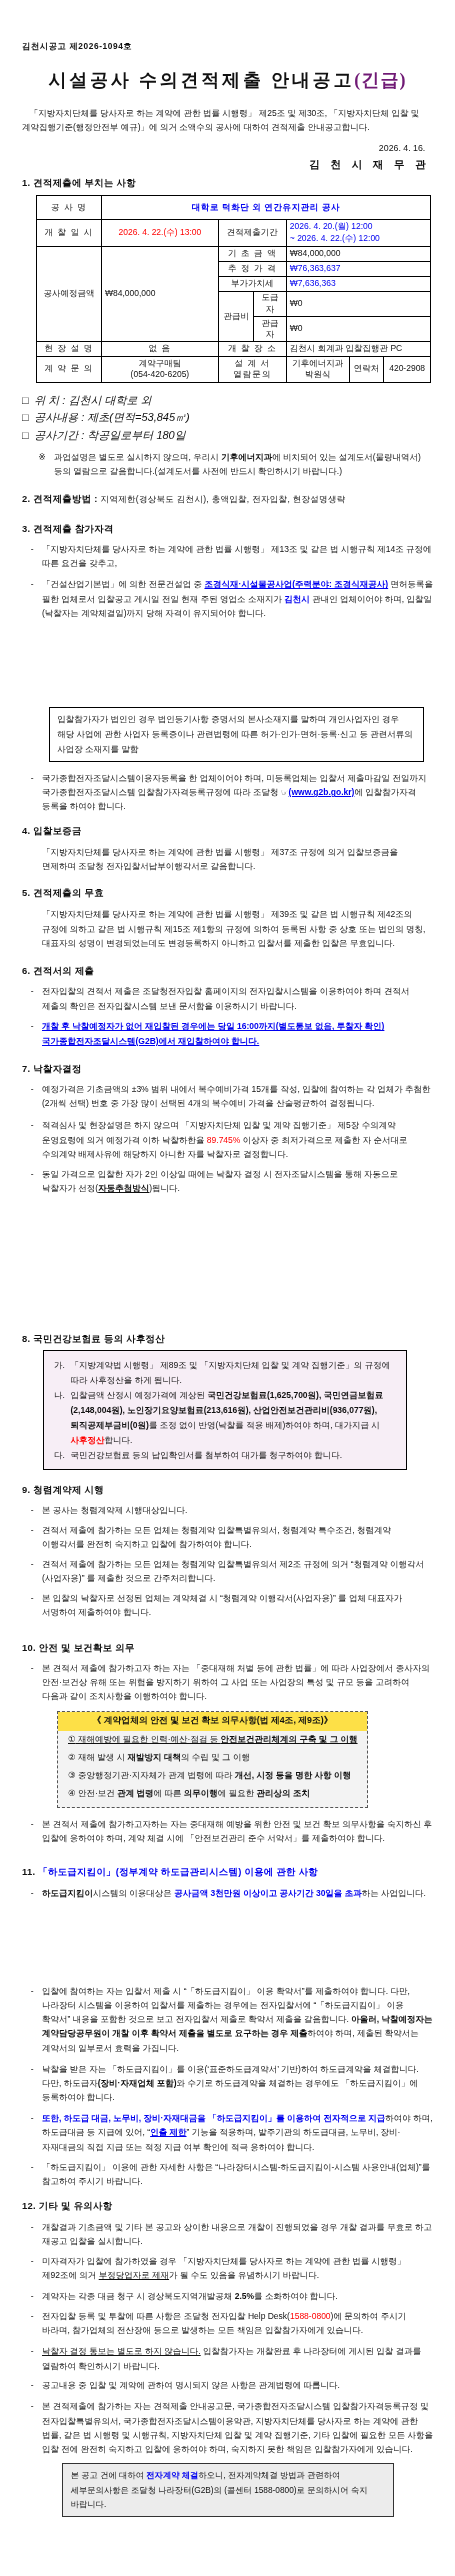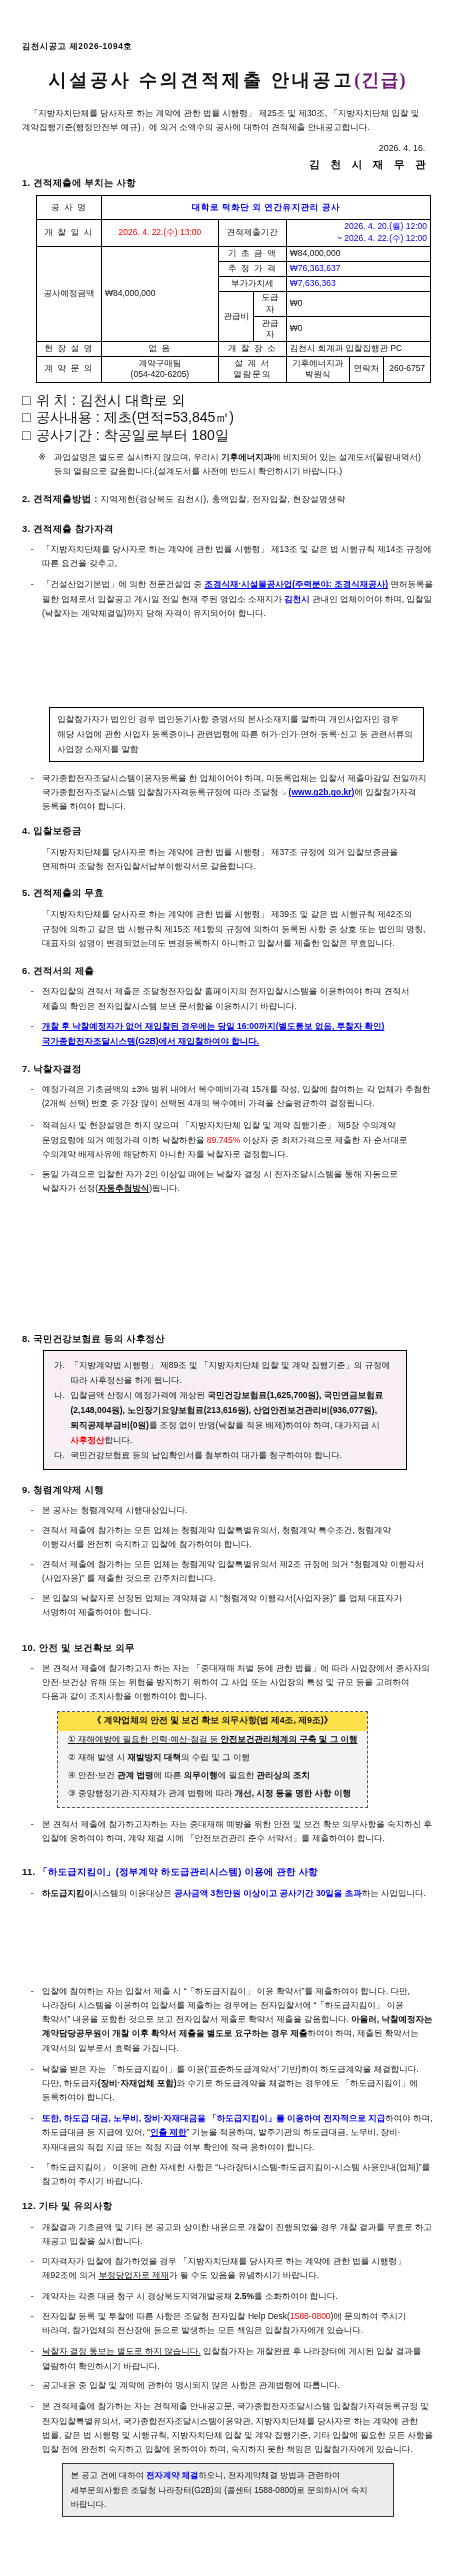--- a/index.html
+++ b/index.html
@@ -19,29 +19,29 @@
   h2.sec{margin:0;font-size:9.4px;line-height:13.2px;font-weight:bold;letter-spacing:0.3px;}
   
   table.bid{border-collapse:collapse;margin:5.5px 0 0 14.3px;table-layout:fixed;width:395px;
     border:1.1px solid #000;}
   table.bid td{border:0.6px solid #000;padding:0.6px 3.3px;vertical-align:middle;font-size:8.5px;line-height:11.6px;}
   td.lab{text-align:center;letter-spacing:1.1px;}
   td.money{padding-left:7.7px;}
   .r1{height:24px;} .r2{height:26.5px;} .r3{height:15px;} .r4{height:13.2px;} .r5{height:14.3px;} .r6{height:26px;}
   .cname{color:#0000f0;font-weight:bold;font-size:11px;text-align:center;letter-spacing:0.6px;}
   .copen{color:#ff0000;font-size:9px;text-align:center;}
-  .cperiod{color:#0000f0;font-size:8.5px;text-align:right;line-height:12px;margin-top:20px;}
+  .cperiod{color:#0000f0;font-size:8.5px;text-align:left;line-height:12px;margin-top:20px;}
   .blue{color:#0000f0;}
   .red{color:#ff0000;}
   .b{font-weight:bold;}
   .u{text-decoration:underline;}
   .blink{color:#0000f0;font-weight:bold;text-decoration:underline;}
   .bblue{color:#0000f0;font-weight:bold;}
   
-  .sq-item{margin-top:3.3px;padding-left:13.2px;text-indent:-13.2px;font-size:14px;line-height:14.3px;}
+  .sq-item{margin-top:3.3px;padding-left:13.2px;text-indent:-13.2px;font-size:11px;line-height:14.3px;font-style:italic;}
   .sq-item .mk{margin-right:5.5px;}
   .note{position:relative;padding-left:32px;margin-top:7.7px;word-break:keep-all;}
   .note .mk{position:absolute;left:16.5px;top:0;}
   .dash-item{position:relative;padding-left:20px;word-break:keep-all;}
   .dash-item .mk{position:absolute;left:8.8px;top:0;}
   .plain-item{padding-left:20px;word-break:keep-all;}
   
   .law-box{margin:87px 0 0 26.5px;width:358px;border:0.6px solid #000;padding:3.9px 7.7px;line-height:15px;word-break:keep-all;}
   .settle-box{margin:4.4px 0 0 21px;width:342px;border:0.6px solid #000;background:#f7eef6;
     padding:6.6px 10px;line-height:15px;word-break:keep-all;}
@@ -134,21 +134,21 @@
         </td>
         <td colspan="2" class="lab">
           <span>설 계 서</span><br>
           <span>열람문의</span>
         </td>
         <td style="text-align:center">
           <span>기후에너지과</span><br>
           <span>박원식</span>
         </td>
         <td class="lab" style="letter-spacing:0">연락처</td>
-        <td style="text-align:center">260-6757</td>
+        <td style="text-align:center">420-2908</td>
       </tr>
     </tbody>
       </table>
 
     <div style="margin-top:10px">
       <div class="sq-item"><span class="mk">□</span><span>위     치 : 김천시 대학로 외</span></div>
       <div class="sq-item"><span class="mk">□</span><span>공사내용 : 제초(면적=53,845㎡)</span></div>
       <div class="sq-item"><span class="mk">□</span><span>공사기간 : 착공일로부터 180일</span></div>
     </div>
 
@@ -237,24 +237,24 @@
 
     <div class="safe-box">
       <div class="bx-title">《 계약업체의 안전 및 보건 확보 의무사항(법 제4조, 제9조)》</div>
       <div class="bx-item">
         <span class="u"><span>①</span> <span>재해예방에 필요한 인력·예산·점검 등 </span><span class="b">안전보건관리체계의 구축 및 그 이행</span></span>
       </div>
       <div class="bx-item">
         <span>②</span> <span>재해 발생 시 </span><span class="b">재발방지 대책</span><span>의 수립 및 그 이행</span>
       </div>
       <div class="bx-item">
+        <span>③</span> <span>중앙행정기관·지자체가 관계 법령에 따라 </span><span class="b">개선, 시정 등을 명한 사항 이행</span>
+      </div>
+      <div class="bx-item">
         <span>④</span> <span>안전·보건 </span><span class="b">관계 법령</span><span>에 따른 </span><span class="b">의무이행</span><span>에 필요한 </span><span class="b">관리상의 조치</span>
-      </div>
-      <div class="bx-item">
-        <span>③</span> <span>중앙행정기관·지자체가 관계 법령에 따라 </span><span class="b">개선, 시정 등을 명한 사항 이행</span>
       </div>
     </div>
 
     <div class="dash-item" style="margin-top:8.8px">
       <span class="mk">-</span>
       <span>본 견적서 제출에 참가하고자하는 자는 중대재해 예방을 위한 안전 및 보건 확보 의무사항을 숙지하신 후 입찰에 응하여야 하며, 계약 체결 시에 「안전보건관리 준수 서약서」를 제출하여야 합니다.</span>
     </div>
 
     <h2 class="sec" style="margin-top:20px">
       <span>11.</span> <span class="blue">「하도급지킴이」(정부계약 하도급관리시스템) 이용에 관한 사항</span>

